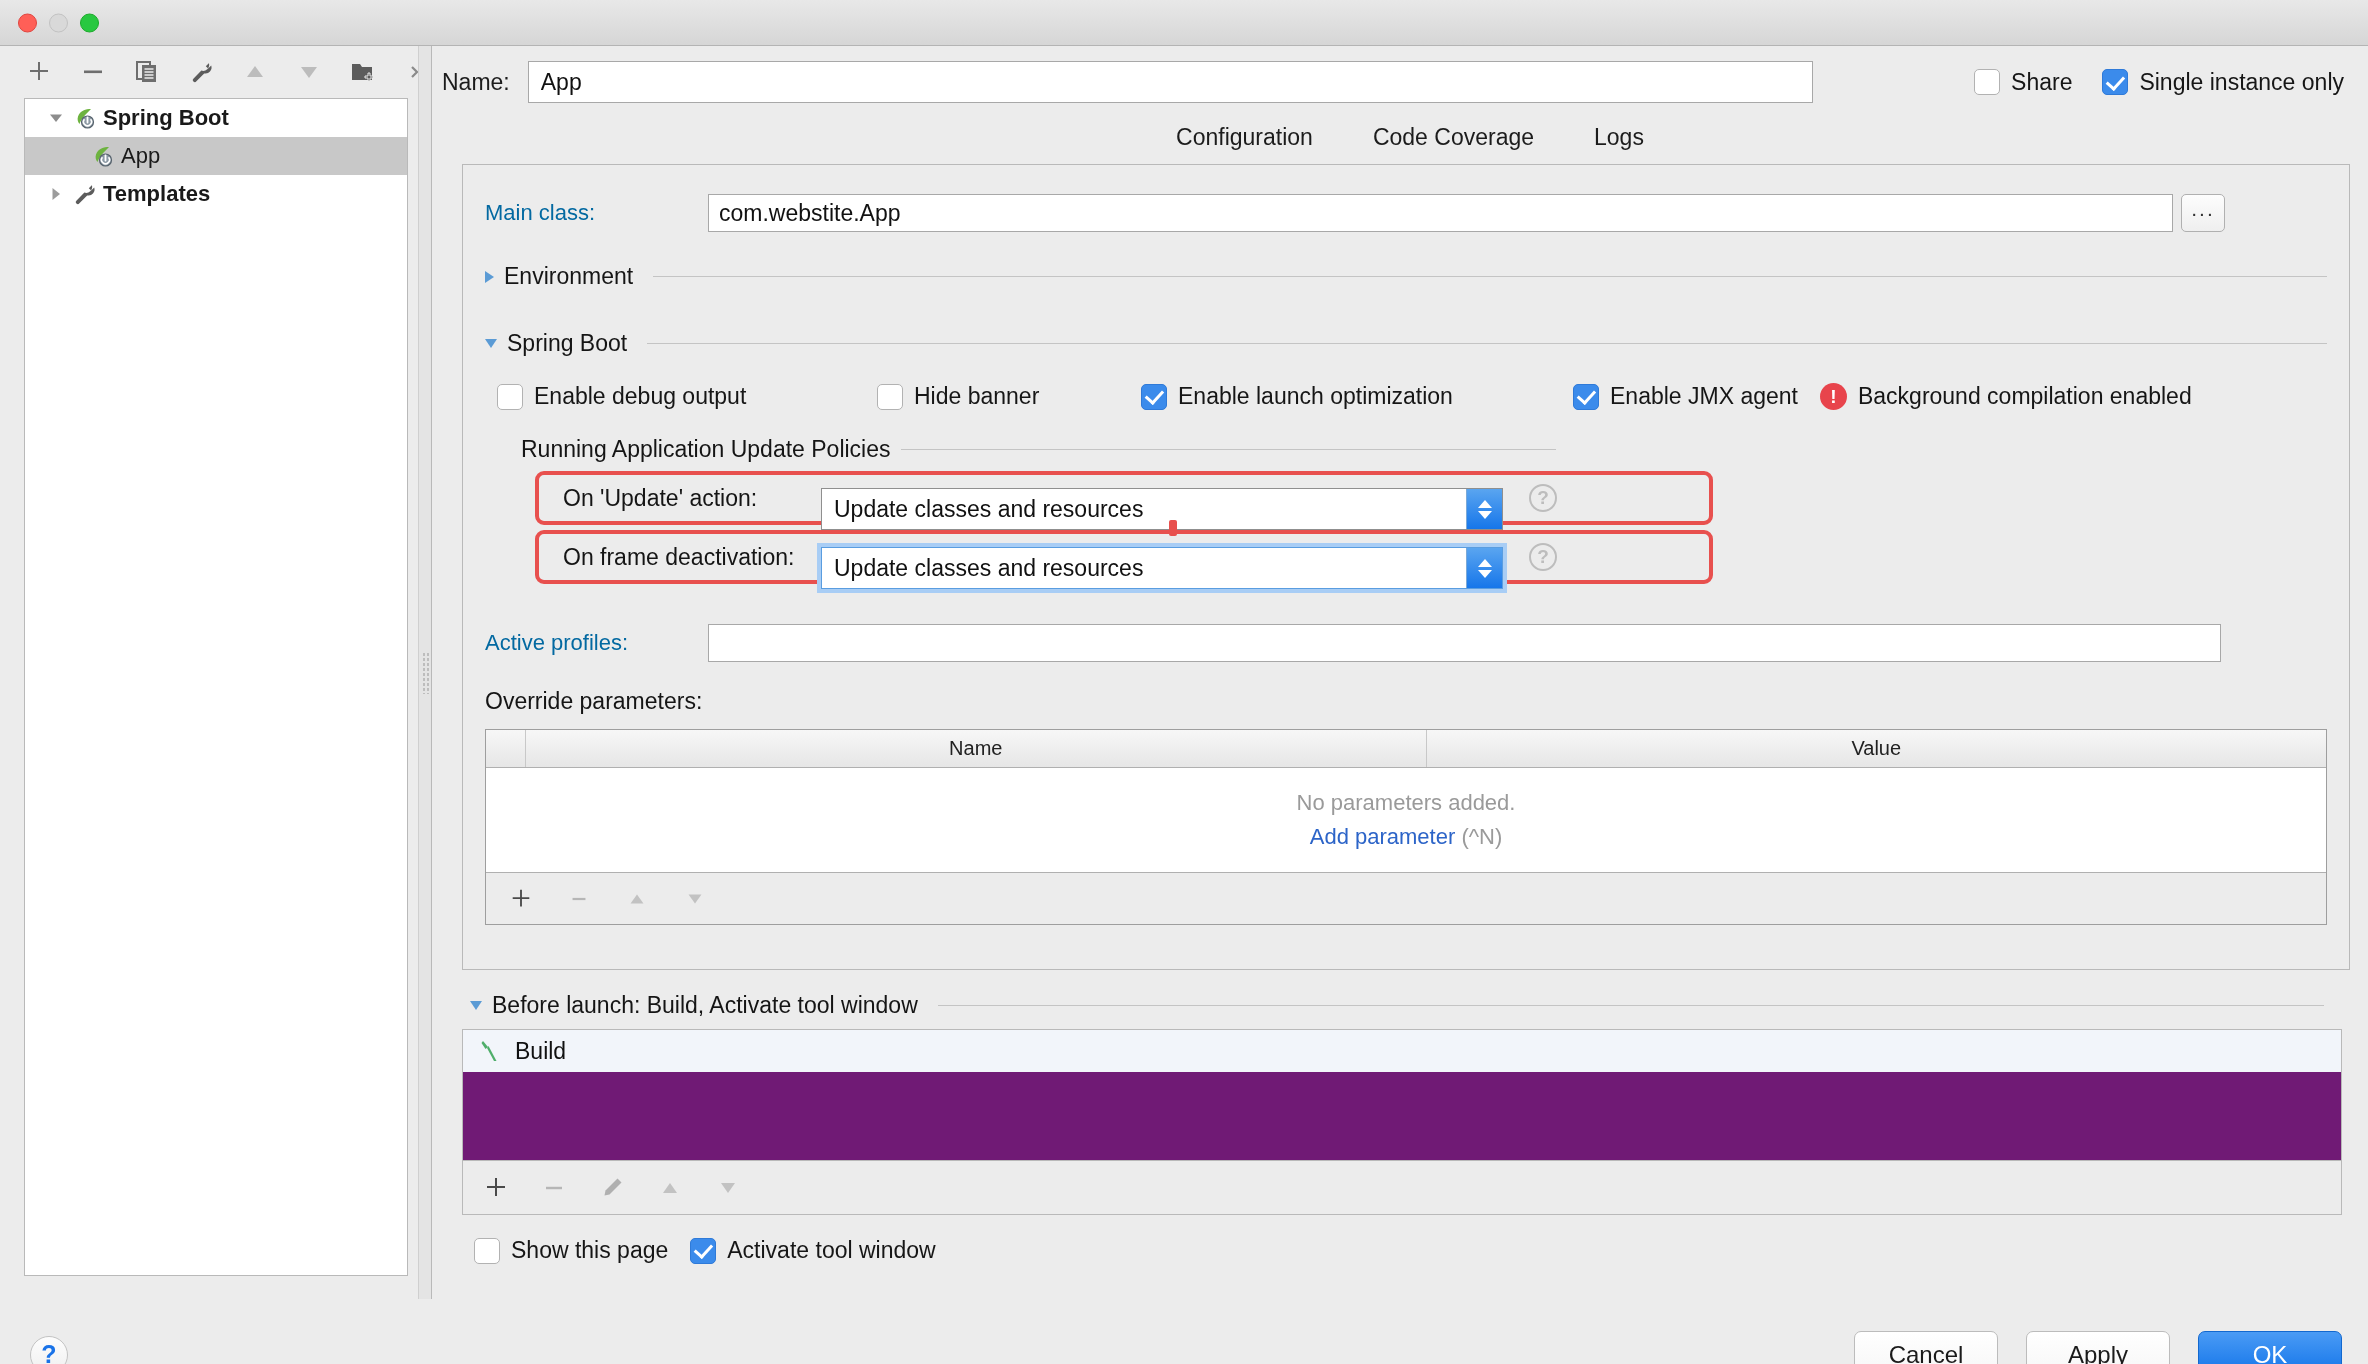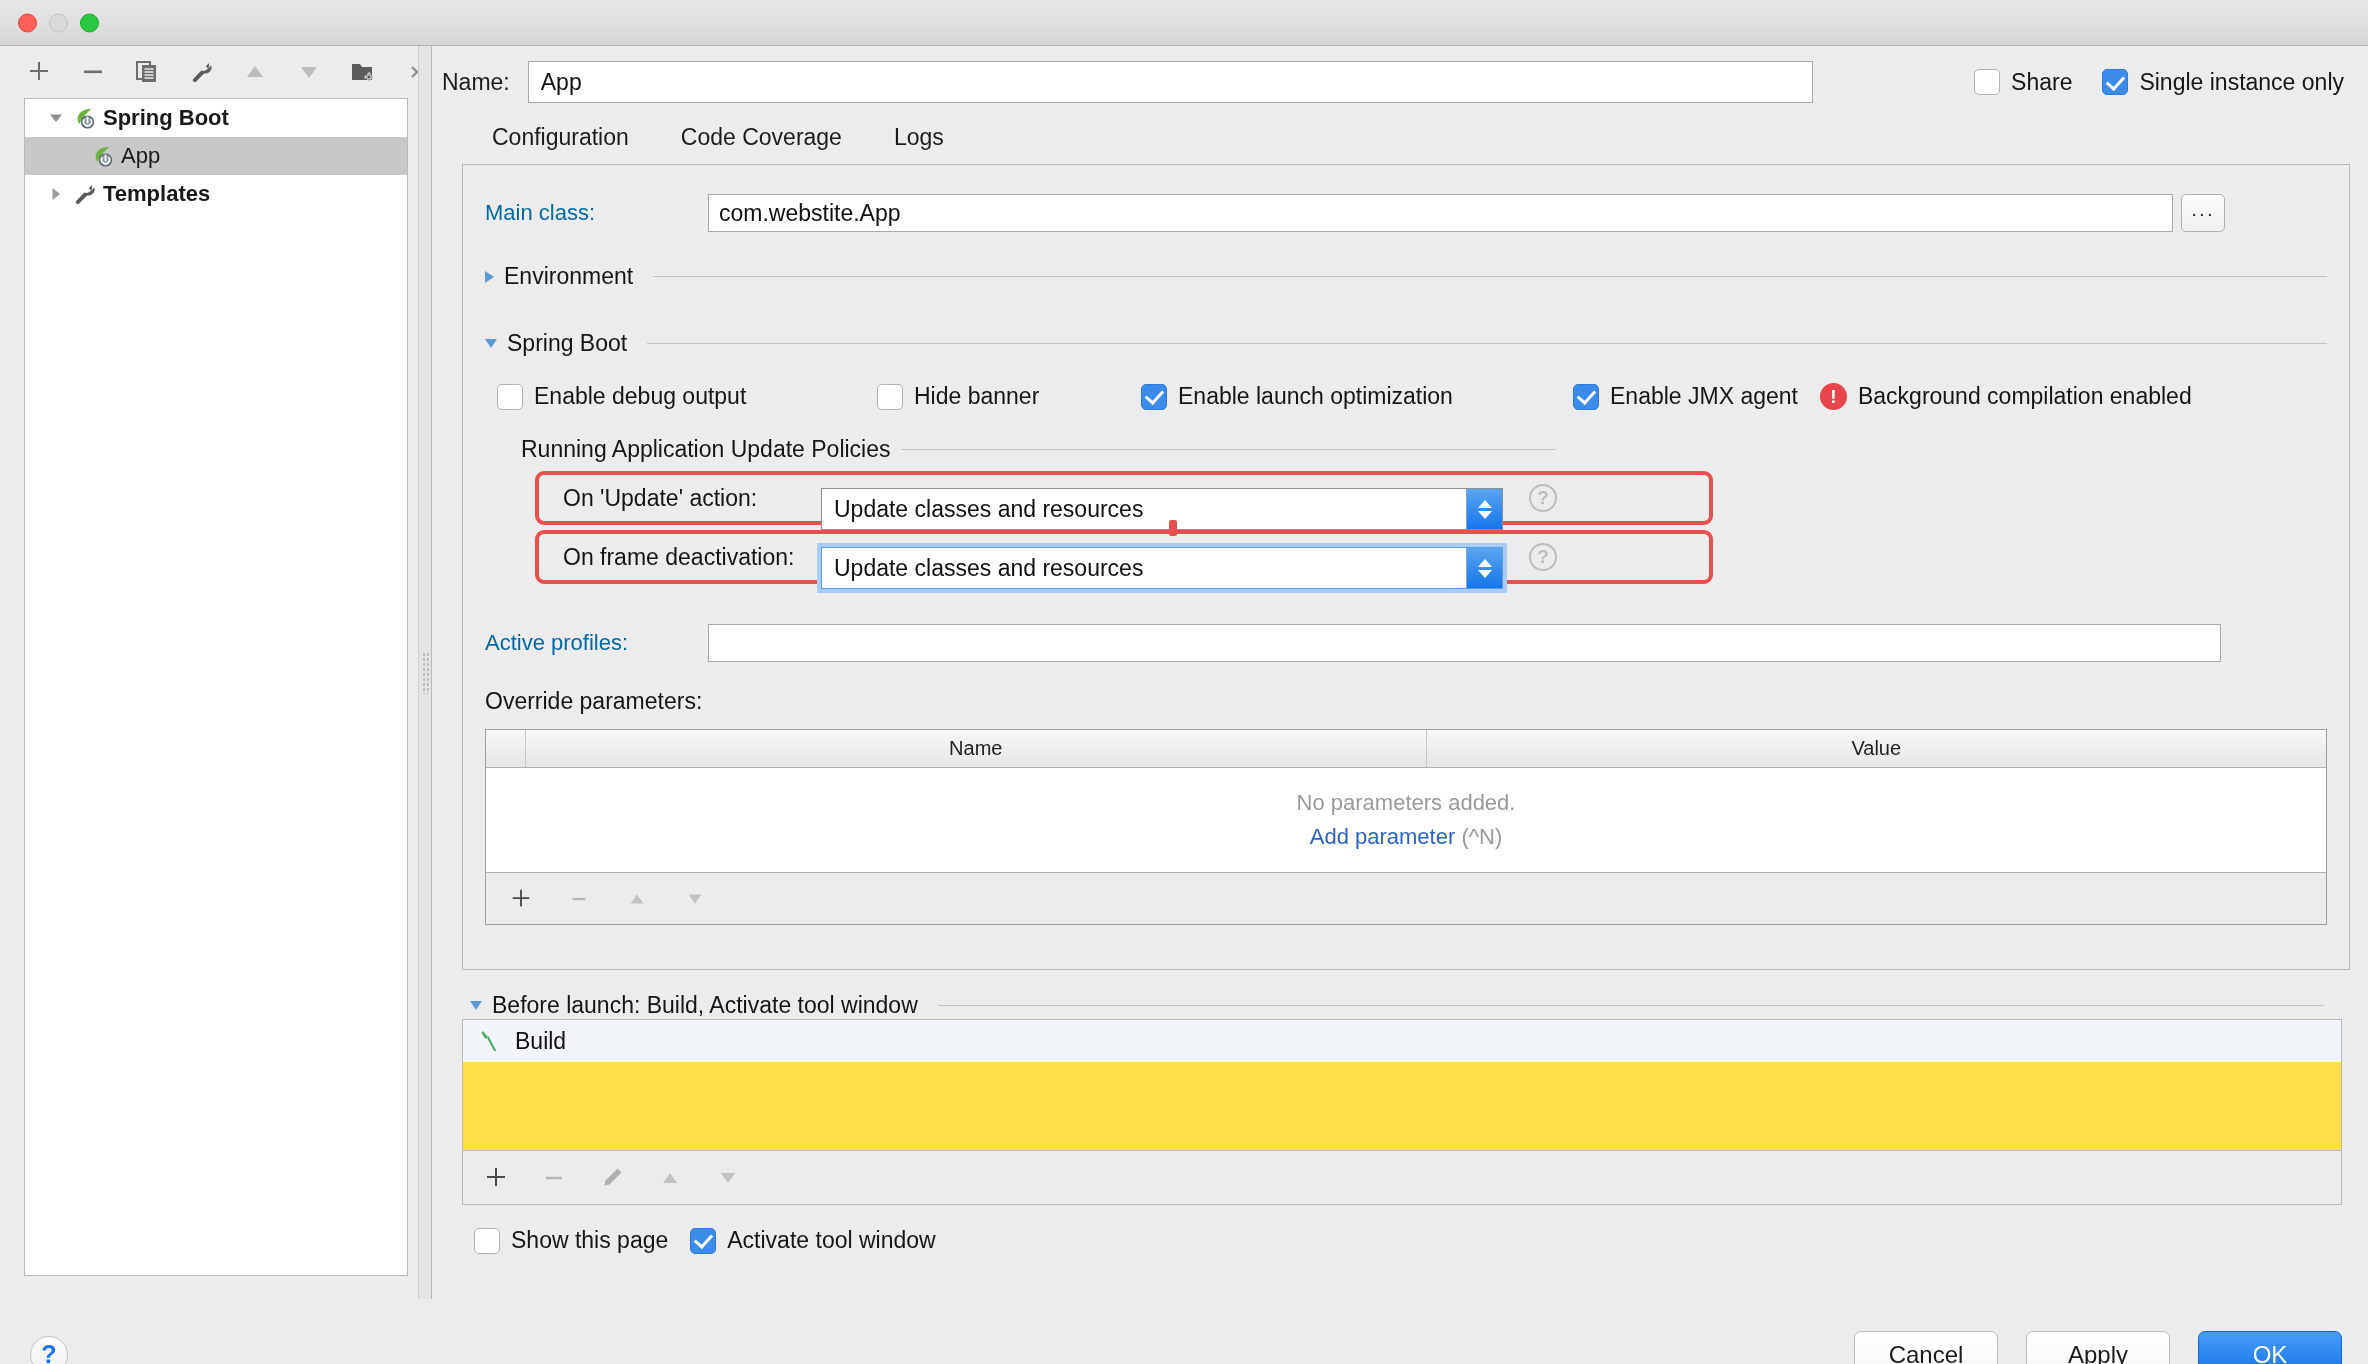--- a/index.html
+++ b/index.html
@@ -79,21 +79,21 @@
   }
   .cb.checked { background: #3b8beb; border-color: #2f7ad8; }
   .cb.checked::after {
     content: ""; width: 8px; height: 14px;
     border: solid #fff; border-width: 0 3px 3px 0;
     transform: rotate(42deg) translate(-1px,-1px);
   }
   .cb-wrap { display: inline-flex; align-items: center; gap: 11px; font-size: 23px; color: #161616; }
 
   
-  .tabs { display: flex; align-items: flex-end; height: 56px; padding-left: 28px; gap: 8px; }
+  .tabs { display: flex; align-items: flex-end; height: 56px; padding-left: 28px; gap: 16px; justify-content: center; }
   .tab {
     font-size: 23px; color: #1c1c1c; padding: 0 22px 13px 22px;
     border-bottom: 4px solid transparent; position: relative; top: 4px;
   }
   .tab.active { border-bottom-color: #3d78c8; }
 
   .content-box {
     border: 1px solid #b9b9b9; background: #ececec;
     margin-left: 20px; margin-right: 0;
     height: 806px; position: relative;
@@ -196,22 +196,22 @@
   .pt-foot {
     height: 52px; border-top: 1px solid #b0b0b0;
     background: #ececec; display: flex; align-items: center;
     gap: 28px; padding-left: 20px;
   }
 
   
   .before-head { display: flex; align-items: center; gap: 10px; margin-top: 22px; margin-left: 28px; }
   .before-rule { flex: 1; height: 1px; background: #c4c4c4; margin-left: 10px; margin-right: 26px; }
   .build-box {
-    margin-left: 20px; width: 1880px;
-    border: 1px solid #b9b9b9; background: #fde047; height: 132px; text-align: right;
+    margin-left: 20px; margin-top: 10px; width: 1880px;
+    border: 1px solid #b9b9b9; background: #701a75; height: 132px; text-align: right;
   }
   .build-row { height: 42px; background: #f2f5fa; display:flex; align-items:center; padding-left: 12px; gap: 10px; font-size: 23px; color:#111; }
   .build-toolbar {
     margin-left: 20px; width: 1880px; height: 54px;
     border: 1px solid #b9b9b9; border-top: none; background: #ececec;
     display: flex; align-items: center; gap: 28px; padding-left: 18px;
   }
   .bottom-checks { display: flex; align-items: center; gap: 22px; margin-left: 32px; margin-top: 22px; }
 
   

